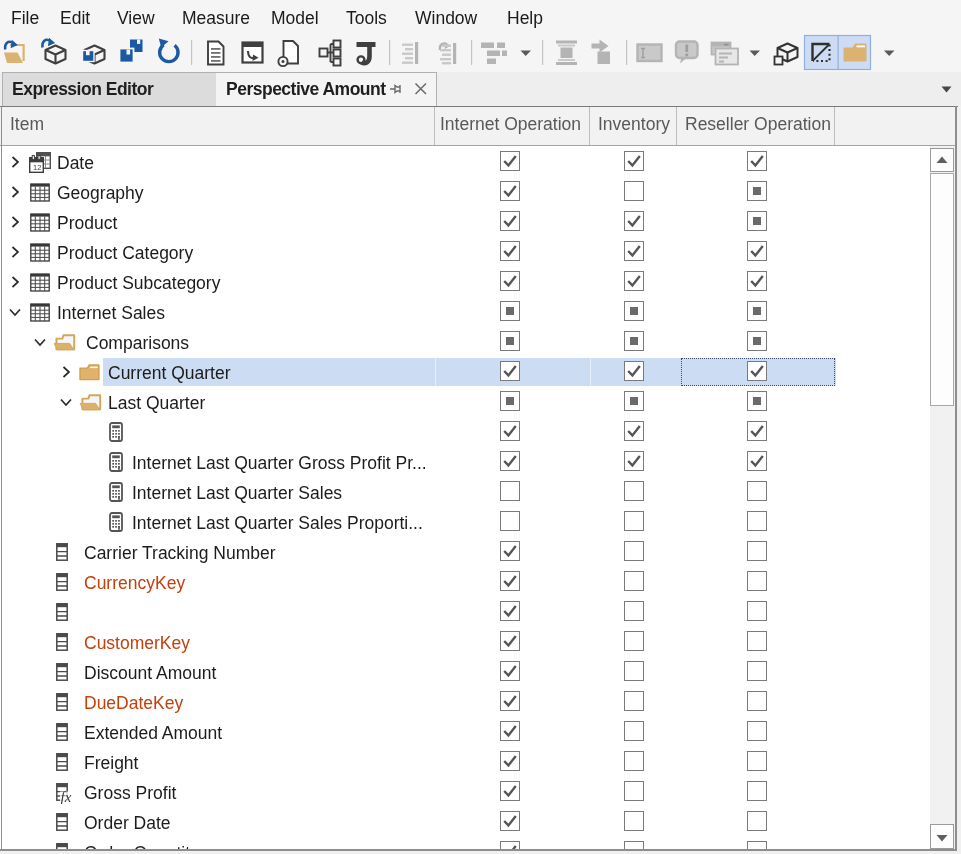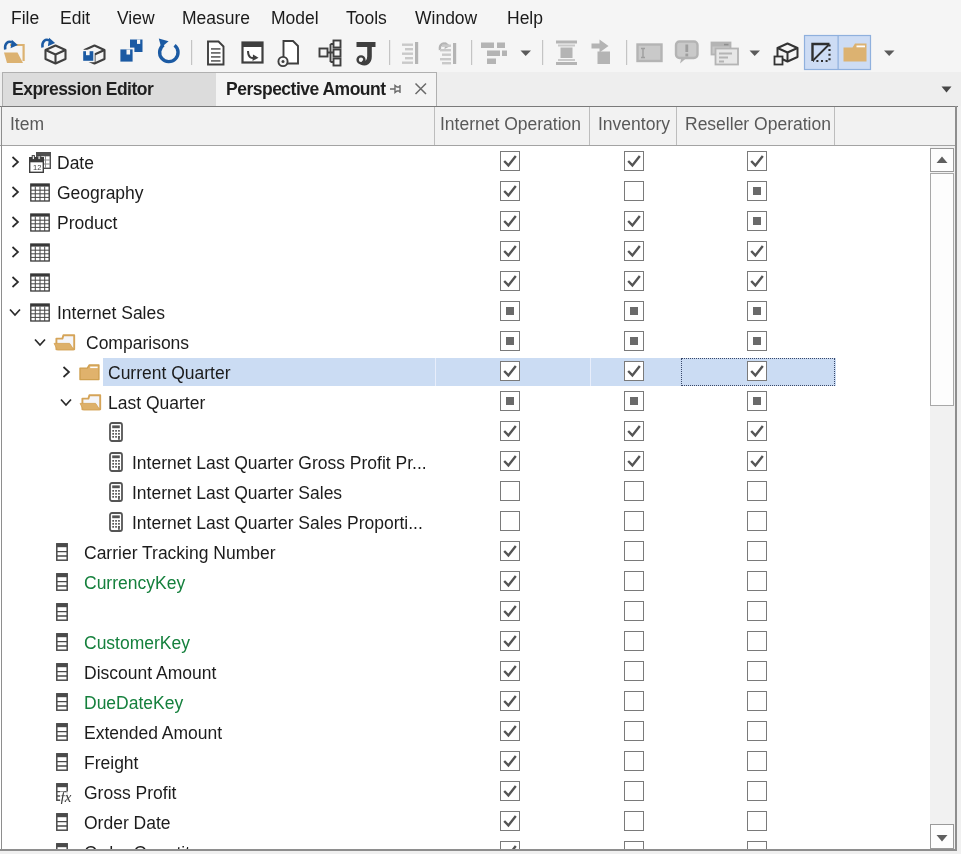--- a/index.html
+++ b/index.html
@@ -1,21 +1,21 @@
 <!DOCTYPE html>
 <html><head><meta charset="utf-8"><style>
 *{margin:0;padding:0;box-sizing:border-box}
 html,body{width:961px;height:854px}
 body{font-family:"Liberation Sans",sans-serif;background:#f0f0f0;position:relative;overflow:hidden}
 .a{position:absolute}
 .menu{font-size:17.5px;color:#1b1b1b}
 .tabtx{font-size:17.5px;font-weight:bold;color:#1f1f1f;letter-spacing:-0.5px}
 .htx{font-size:17.5px;color:#595959}
 .rtx{font-size:17.5px;color:#1c1c1c;white-space:nowrap}
-.gray{color:#15803d}
+.gray{color:#c2410c}
 .cb{position:absolute;width:20px;height:20px;background:#fff;border:1px solid #7a7a7a}
 </style></head><body>
 <div class="a" style="left:0;top:0;width:961px;height:72px;background:#f5f5f5"></div>
 <span class="a menu" style="left:11px;top:8px">File</span>
 <span class="a menu" style="left:60px;top:8px">Edit</span>
 <span class="a menu" style="left:117px;top:8px">View</span>
 <span class="a menu" style="left:182px;top:8px">Measure</span>
 <span class="a menu" style="left:271px;top:8px">Model</span>
 <span class="a menu" style="left:346px;top:8px">Tools</span>
 <span class="a menu" style="left:415px;top:8px">Window</span>
@@ -212,40 +212,42 @@
     <div class="cb" style="left:747px;top:65px"></div>
     <div class="a" style="left:753px;top:71px;width:8px;height:8px;background:#6a6a6a"></div>
     <svg class="a" style="left:11px;top:100px" width="9" height="12" viewBox="0 0 9 12">
       <path d="M1.5 1 L7 6 L1.5 11" stroke="#2b2b2b" stroke-width="1.7" fill="none"></path>
     </svg>
     <svg class="a" style="left:30px;top:96.5px" width="20" height="19" viewBox="0 0 20 19">
       <rect x="0.8" y="1" width="18.4" height="17" fill="#fff" stroke="#383838" stroke-width="1.3"></rect>
       <rect x="0.8" y="1" width="18.4" height="2.6" fill="#383838"></rect>
       <path d="M5.3 3.6 L5.3 18 M10 3.6 L10 18 M14.7 3.6 L14.7 18 M1 7.2 L19 7.2 M1 10.8 L19 10.8 M1 14.4 L19 14.4" stroke="#454545" stroke-width="1" fill="none"></path>
     </svg>
+    <span class="a rtx" style="left:57px;top:92px;line-height:30px">Product Category</span>
     <div class="cb" style="left:500px;top:95px"></div>
     <svg class="a" style="left:500px;top:95px" width="20" height="20" viewBox="0 0 20 20">
       <path d="M4.2 10 L8.4 14.4 L15.8 5" stroke="#555555" stroke-width="2.4" fill="none"></path>
     </svg>
     <div class="cb" style="left:624px;top:95px"></div>
     <svg class="a" style="left:624px;top:95px" width="20" height="20" viewBox="0 0 20 20">
       <path d="M4.2 10 L8.4 14.4 L15.8 5" stroke="#555555" stroke-width="2.4" fill="none"></path>
     </svg>
     <div class="cb" style="left:747px;top:95px"></div>
     <svg class="a" style="left:747px;top:95px" width="20" height="20" viewBox="0 0 20 20">
       <path d="M4.2 10 L8.4 14.4 L15.8 5" stroke="#555555" stroke-width="2.4" fill="none"></path>
     </svg>
     <svg class="a" style="left:11px;top:130px" width="9" height="12" viewBox="0 0 9 12">
       <path d="M1.5 1 L7 6 L1.5 11" stroke="#2b2b2b" stroke-width="1.7" fill="none"></path>
     </svg>
     <svg class="a" style="left:30px;top:126.5px" width="20" height="19" viewBox="0 0 20 19">
       <rect x="0.8" y="1" width="18.4" height="17" fill="#fff" stroke="#383838" stroke-width="1.3"></rect>
       <rect x="0.8" y="1" width="18.4" height="2.6" fill="#383838"></rect>
       <path d="M5.3 3.6 L5.3 18 M10 3.6 L10 18 M14.7 3.6 L14.7 18 M1 7.2 L19 7.2 M1 10.8 L19 10.8 M1 14.4 L19 14.4" stroke="#454545" stroke-width="1" fill="none"></path>
     </svg>
+    <span class="a rtx" style="left:57px;top:122px;line-height:30px">Product Subcategory</span>
     <div class="cb" style="left:500px;top:125px"></div>
     <svg class="a" style="left:500px;top:125px" width="20" height="20" viewBox="0 0 20 20">
       <path d="M4.2 10 L8.4 14.4 L15.8 5" stroke="#555555" stroke-width="2.4" fill="none"></path>
     </svg>
     <div class="cb" style="left:624px;top:125px"></div>
     <svg class="a" style="left:624px;top:125px" width="20" height="20" viewBox="0 0 20 20">
       <path d="M4.2 10 L8.4 14.4 L15.8 5" stroke="#555555" stroke-width="2.4" fill="none"></path>
     </svg>
     <div class="cb" style="left:747px;top:125px"></div>
     <svg class="a" style="left:747px;top:125px" width="20" height="20" viewBox="0 0 20 20">

